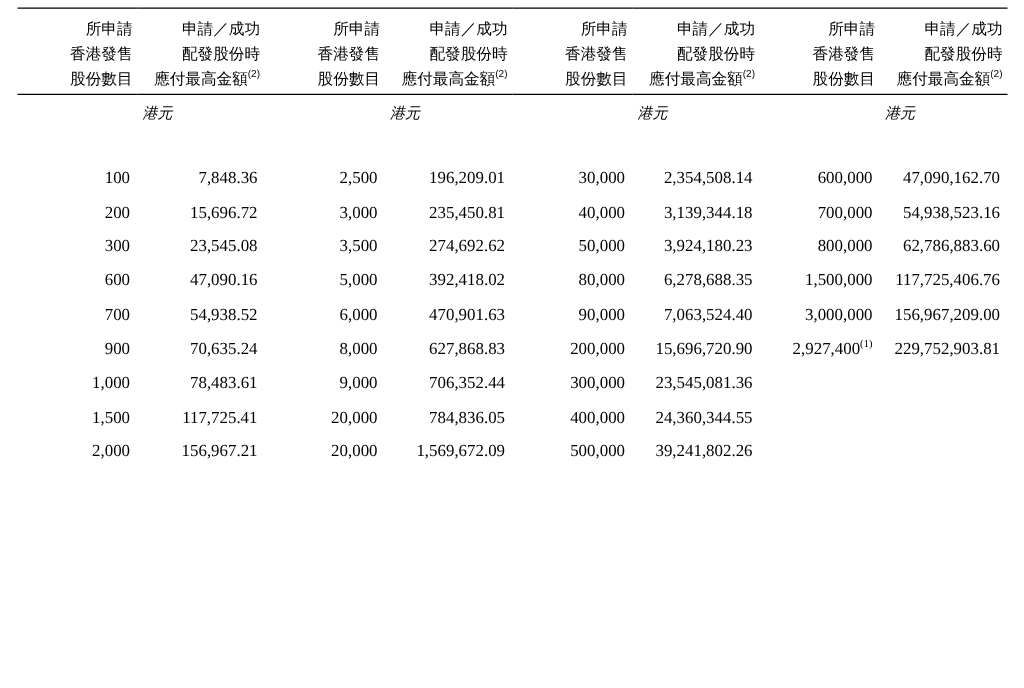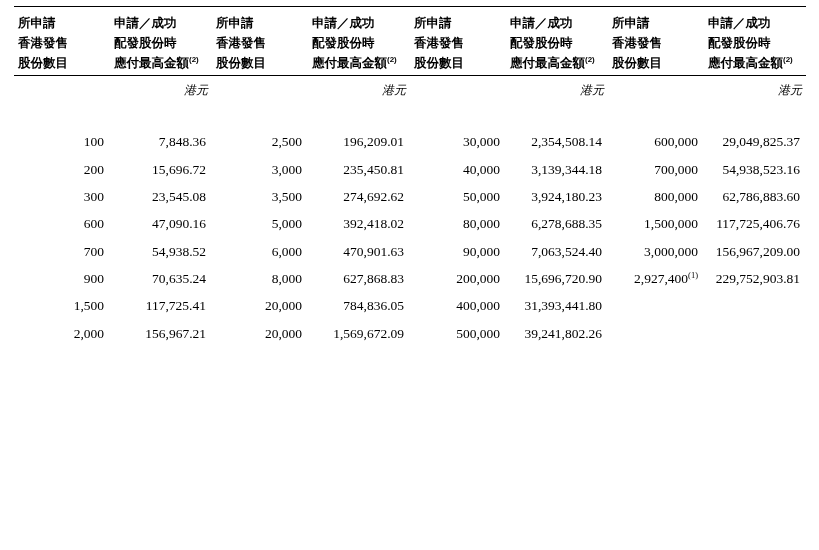--- a/index.html
+++ b/index.html
@@ -37,36 +37,36 @@
     line-height: 0;
   }
   .rule-bottom td {
     border-bottom: 1.2px solid #000;
     height: 0;
     padding: 0;
     font-size: 0;
     line-height: 0;
   }
   th.hd {
-    font-weight: bold;
-    text-align: left;
+    font-weight: normal;
+    text-align: right;
     vertical-align: top;
     padding: 6px 4px 2px 4px;
     font-size: 12.5px;
     line-height: 20px;
     font-family: "Liberation Sans", "DejaVu Sans", sans-serif;
   }
   th.hd .ln { display: block; white-space: nowrap; }
   th.hd sup {
     font-size: 8px;
     vertical-align: super;
     line-height: 0;
   }
   .unit-row td {
-    text-align: right;
+    text-align: left;
     font-size: 12px;
     font-style: italic;
     padding: 6px 4px 7px 4px;
     font-family: "Liberation Serif", "DejaVu Serif", serif;
   }
   .spacer-row td {
     height: 22px;
     padding: 0;
     font-size: 0;
     line-height: 0;
@@ -166,21 +166,21 @@
     </thead>
     <tbody class="body-rows">
         <tr>
           <td>100</td>
           <td>7,848.36</td>
           <td>2,500</td>
           <td>196,209.01</td>
           <td>30,000</td>
           <td>2,354,508.14</td>
           <td>600,000</td>
-          <td>29,049,825.37</td>
+          <td>47,090,162.70</td>
         </tr>
         <tr>
           <td>200</td>
           <td>15,696.72</td>
           <td>3,000</td>
           <td>235,450.81</td>
           <td>40,000</td>
           <td>3,139,344.18</td>
           <td>700,000</td>
           <td>54,938,523.16</td>
@@ -219,26 +219,36 @@
           <td>900</td>
           <td>70,635.24</td>
           <td>8,000</td>
           <td>627,868.83</td>
           <td>200,000</td>
           <td>15,696,720.90</td>
           <td>2,927,400<sup>(1)</sup></td>
           <td>229,752,903.81</td>
         </tr>
         <tr>
+          <td>1,000</td>
+          <td>78,483.61</td>
+          <td>9,000</td>
+          <td>706,352.44</td>
+          <td>300,000</td>
+          <td>23,545,081.36</td>
+          <td class="empty"></td>
+          <td class="empty"></td>
+        </tr>
+        <tr>
           <td>1,500</td>
           <td>117,725.41</td>
           <td>20,000</td>
           <td>784,836.05</td>
           <td>400,000</td>
-          <td>31,393,441.80</td>
+          <td>24,360,344.55</td>
           <td class="empty"></td>
           <td class="empty"></td>
         </tr>
         <tr>
           <td>2,000</td>
           <td>156,967.21</td>
           <td>20,000</td>
           <td>1,569,672.09</td>
           <td>500,000</td>
           <td>39,241,802.26</td>

